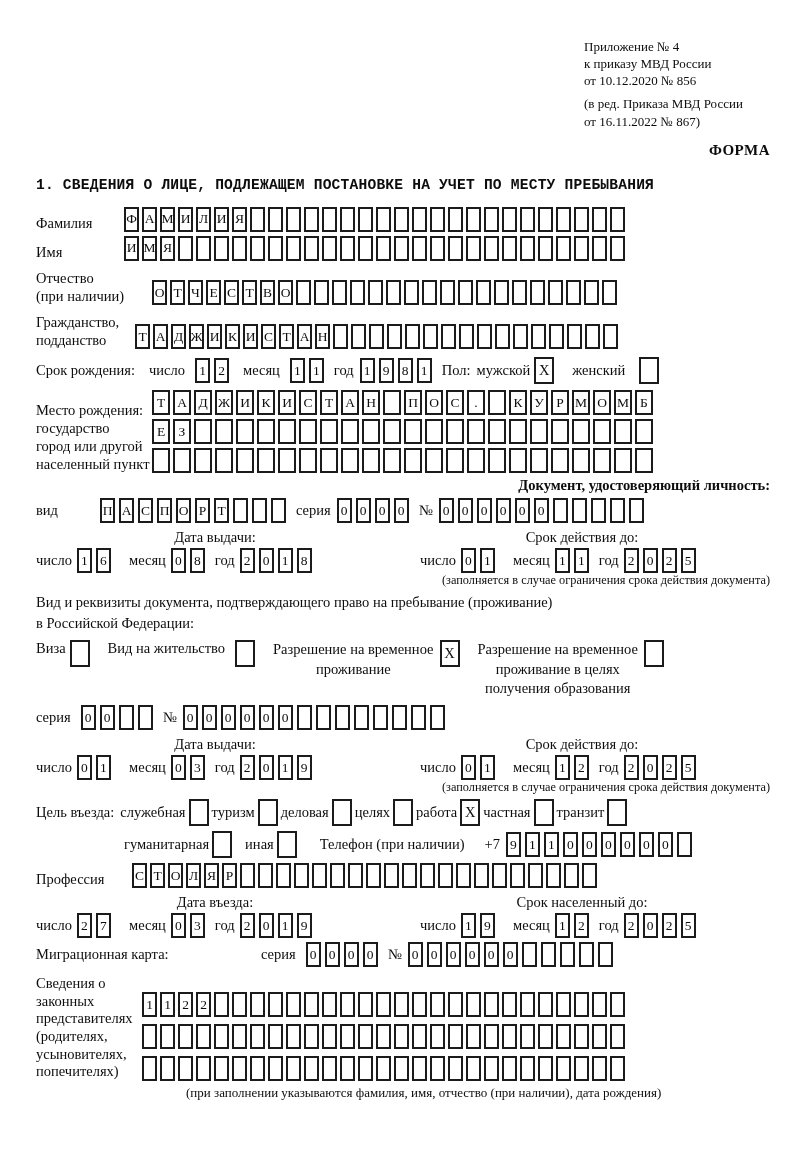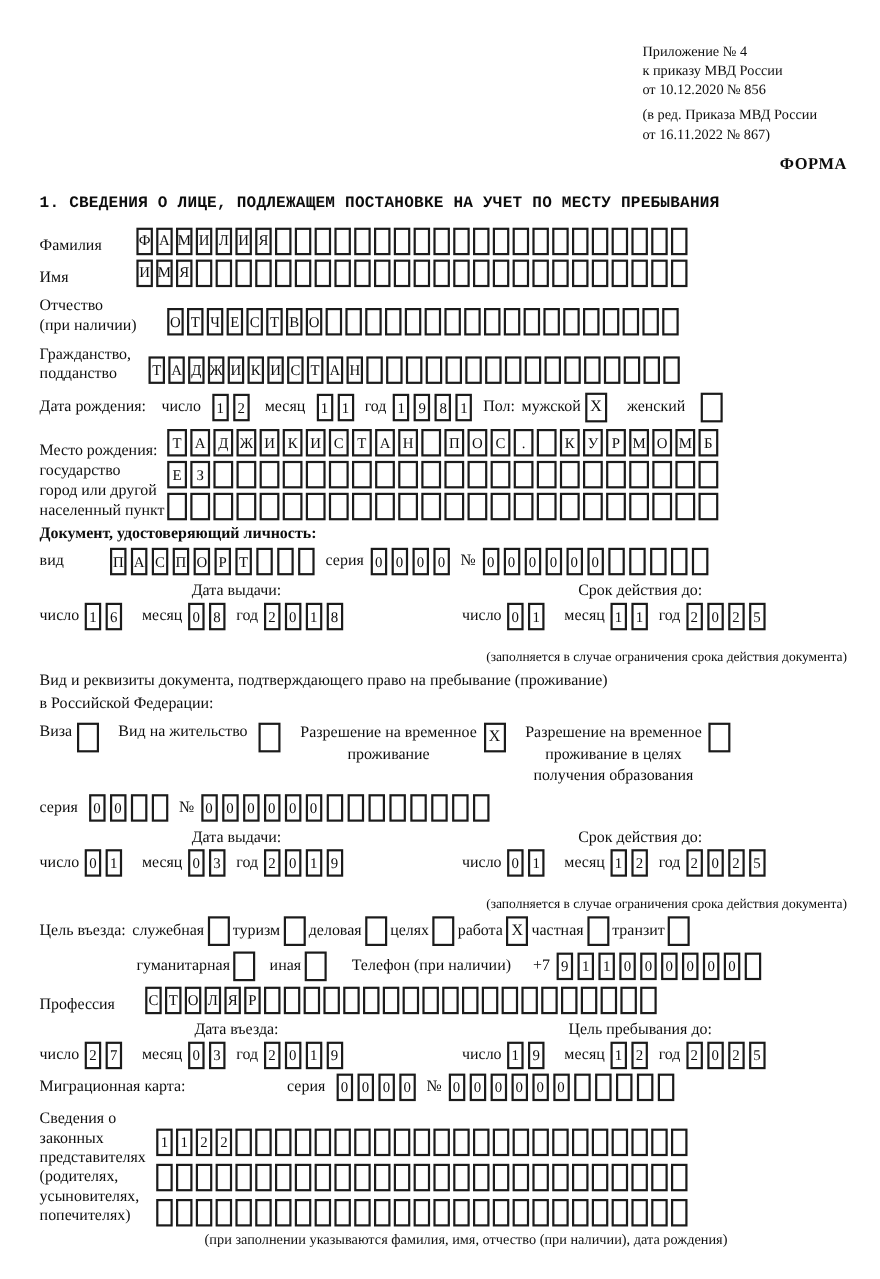--- a/index.html
+++ b/index.html
@@ -43,23 +43,23 @@
   }
 
   
   .date-pair { display: flex; margin-bottom: 4px; }
   .dcol-l { flex: 0 0 358px; font-family: Liberation Serif, serif; }
   .dcol-r { flex: 1; }
   .date-head { text-align: center; margin-bottom: 2px; }
   .date-line { display: flex; align-items: center; }
   .date-line .lbl { margin-right: 5px; }
   .date-line .gap { margin-left: 14px; }
-  .note { font-size: 12.3px; text-align: right; margin-top: 17px; white-space: nowrap; font-family: Liberation Serif, serif; }
-
-  .center-bold { text-align: left; font-weight: bold; margin: 2px 0 4px; }
+  .note { font-size: 12.3px; text-align: right; margin-top: 0; white-space: nowrap; font-family: Liberation Serif, serif; }
+
+  .center-bold { text-align: right; font-weight: bold; margin: 2px 0 4px; }
   .intro { line-height: 1.45; }
 
   .permit-row { display: flex; align-items: flex-start; margin: 6px 0 6px; }
   .permit-label { text-align: center; line-height: 1.35; margin-left: 14px; }
   .permit-row .cb { margin-top: 0; }
   .ml6 { margin-left: 6px; } .ml10 { margin-left: 10px; } .ml14 { margin-left: 14px; }
   .ml20 { margin-left: 20px; } .ml26 { margin-left: 26px; }
 
   .purpose-row { display: flex; align-items: center; margin-bottom: 5px; white-space: nowrap; }
   .purpose-row .cb { margin: 0 3px; }
@@ -220,21 +220,21 @@
           <span class="cell"></span>
           <span class="cell"></span>
           <span class="cell"></span>
           <span class="cell"></span>
           <span class="cell"></span>
           <span class="cell"></span>
         </div>
     </div>
 
     <div class="frow ac" style="margin-top:8px;">
-      <span class="lbl">Дата рождения:</span>
+      <span class="lbl">Срок рождения:</span>
       <span class="lbl ml14">число</span>
       <span class="cells spaced ml10">
           <span class="cell">1</span>
           <span class="cell">2</span>
         </span>
       <span class="lbl ml10">месяц</span>
       <span class="cells spaced ml10">
           <span class="cell">1</span>
           <span class="cell">1</span>
         </span>
@@ -612,21 +612,21 @@
           <span class="lbl ml6">год</span>
           <span class="cells spaced">
               <span class="cell">2</span>
               <span class="cell">0</span>
               <span class="cell">1</span>
               <span class="cell">9</span>
             </span>
         </div>
       </div>
       <div class="dcol-r">
-        <div class="date-head">Цель пребывания до:</div>
+        <div class="date-head">Срок населенный до:</div>
         <div class="date-line">
           <span class="lbl ml26">число</span>
           <span class="cells spaced">
               <span class="cell">1</span>
               <span class="cell">9</span>
             </span>
           <span class="lbl gap">месяц</span>
           <span class="cells spaced">
               <span class="cell">1</span>
               <span class="cell">2</span>

